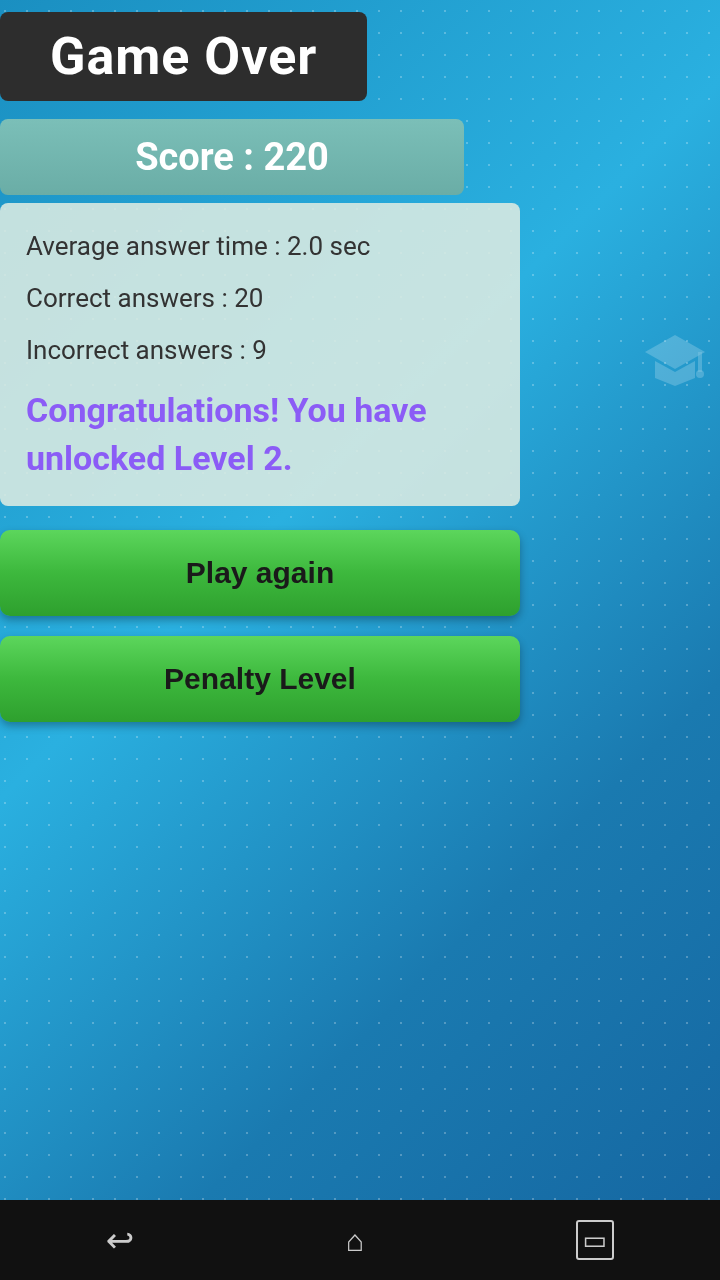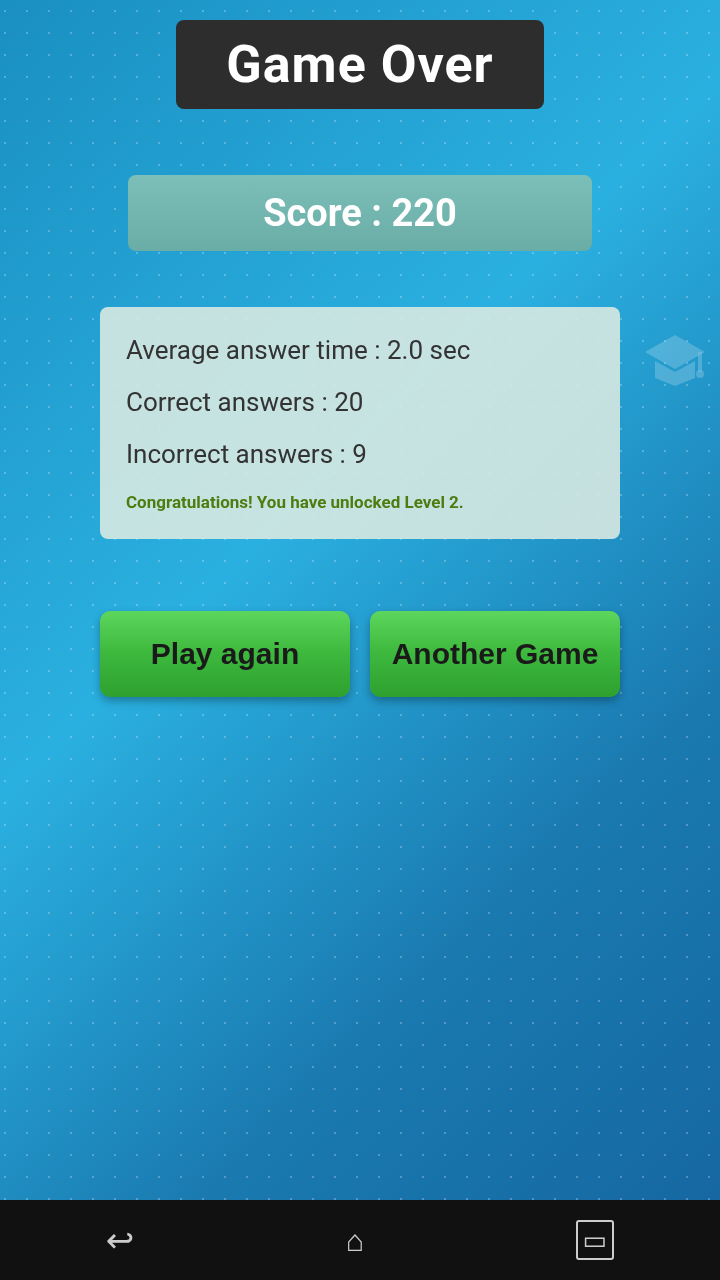--- a/index.html
+++ b/index.html
@@ -38,23 +38,22 @@
       background-image: radial-gradient(circle, rgba(255,255,255,0.25) 1.5px, transparent 1.5px);
       background-size: 22px 22px;
       background-position: top right;
     }
 
     .content {
       position: relative;
       z-index: 1;
       display: flex;
       flex-direction: column;
-      align-items: center;
-      padding-top: 20px;
-      gap: 48px;
+      align-items: flex-start;
+      padding-top: 12px;
     }
 
     
     .title-bar {
       background-color: #2d2d2d;
       border-radius: 8px;
       padding: 14px 50px;
       margin-bottom: 18px;
     }
 
@@ -97,31 +96,31 @@
     .stat-row:last-child {
       margin-bottom: 0;
     }
 
     .stat-text {
       color: #333333;
       font-size: 26px;
     }
 
     .congrats-text {
-      color: #4d7c0f;
-      font-size: 17px;
+      color: #8b5cf6;
+      font-size: 34px;
       font-weight: bold;
       line-height: 1.4;
       margin-top: 9px;
     }
 
     
     .buttons-row {
       display: flex;
-      flex-direction: row;
+      flex-direction: column;
       gap: 20px;
       width: 520px;
     }
 
     .btn {
       flex: 1;
       padding: 26px 10px;
       border-radius: 10px;
       border: none;
       font-size: 30px;
@@ -186,21 +185,21 @@
     <div class="stat-row">
       <span class="stat-text">Incorrect answers : 9</span>
     </div>
     <div class="stat-row">
       <span class="congrats-text">Congratulations! You have unlocked Level 2.</span>
     </div>
   </div>
 
   <div class="buttons-row">
     <button class="btn">Play again</button>
-    <button class="btn">Another Game</button>
+    <button class="btn">Penalty Level</button>
   </div>
 </div>
 
 <div class="grad-icon">
   <svg width="70" height="60" viewBox="0 0 70 60" fill="rgba(255,255,255,0.5)">
     <polygon points="35,5 5,22 35,39 65,22"></polygon>
     <polygon points="35,42 15,31 15,48 35,56 55,48 55,31"></polygon>
     <line x1="60" y1="22" x2="60" y2="42" stroke="rgba(255,255,255,0.5)" stroke-width="4"></line>
     <circle cx="60" cy="44" r="4" fill="rgba(255,255,255,0.5)"></circle>
   </svg>

